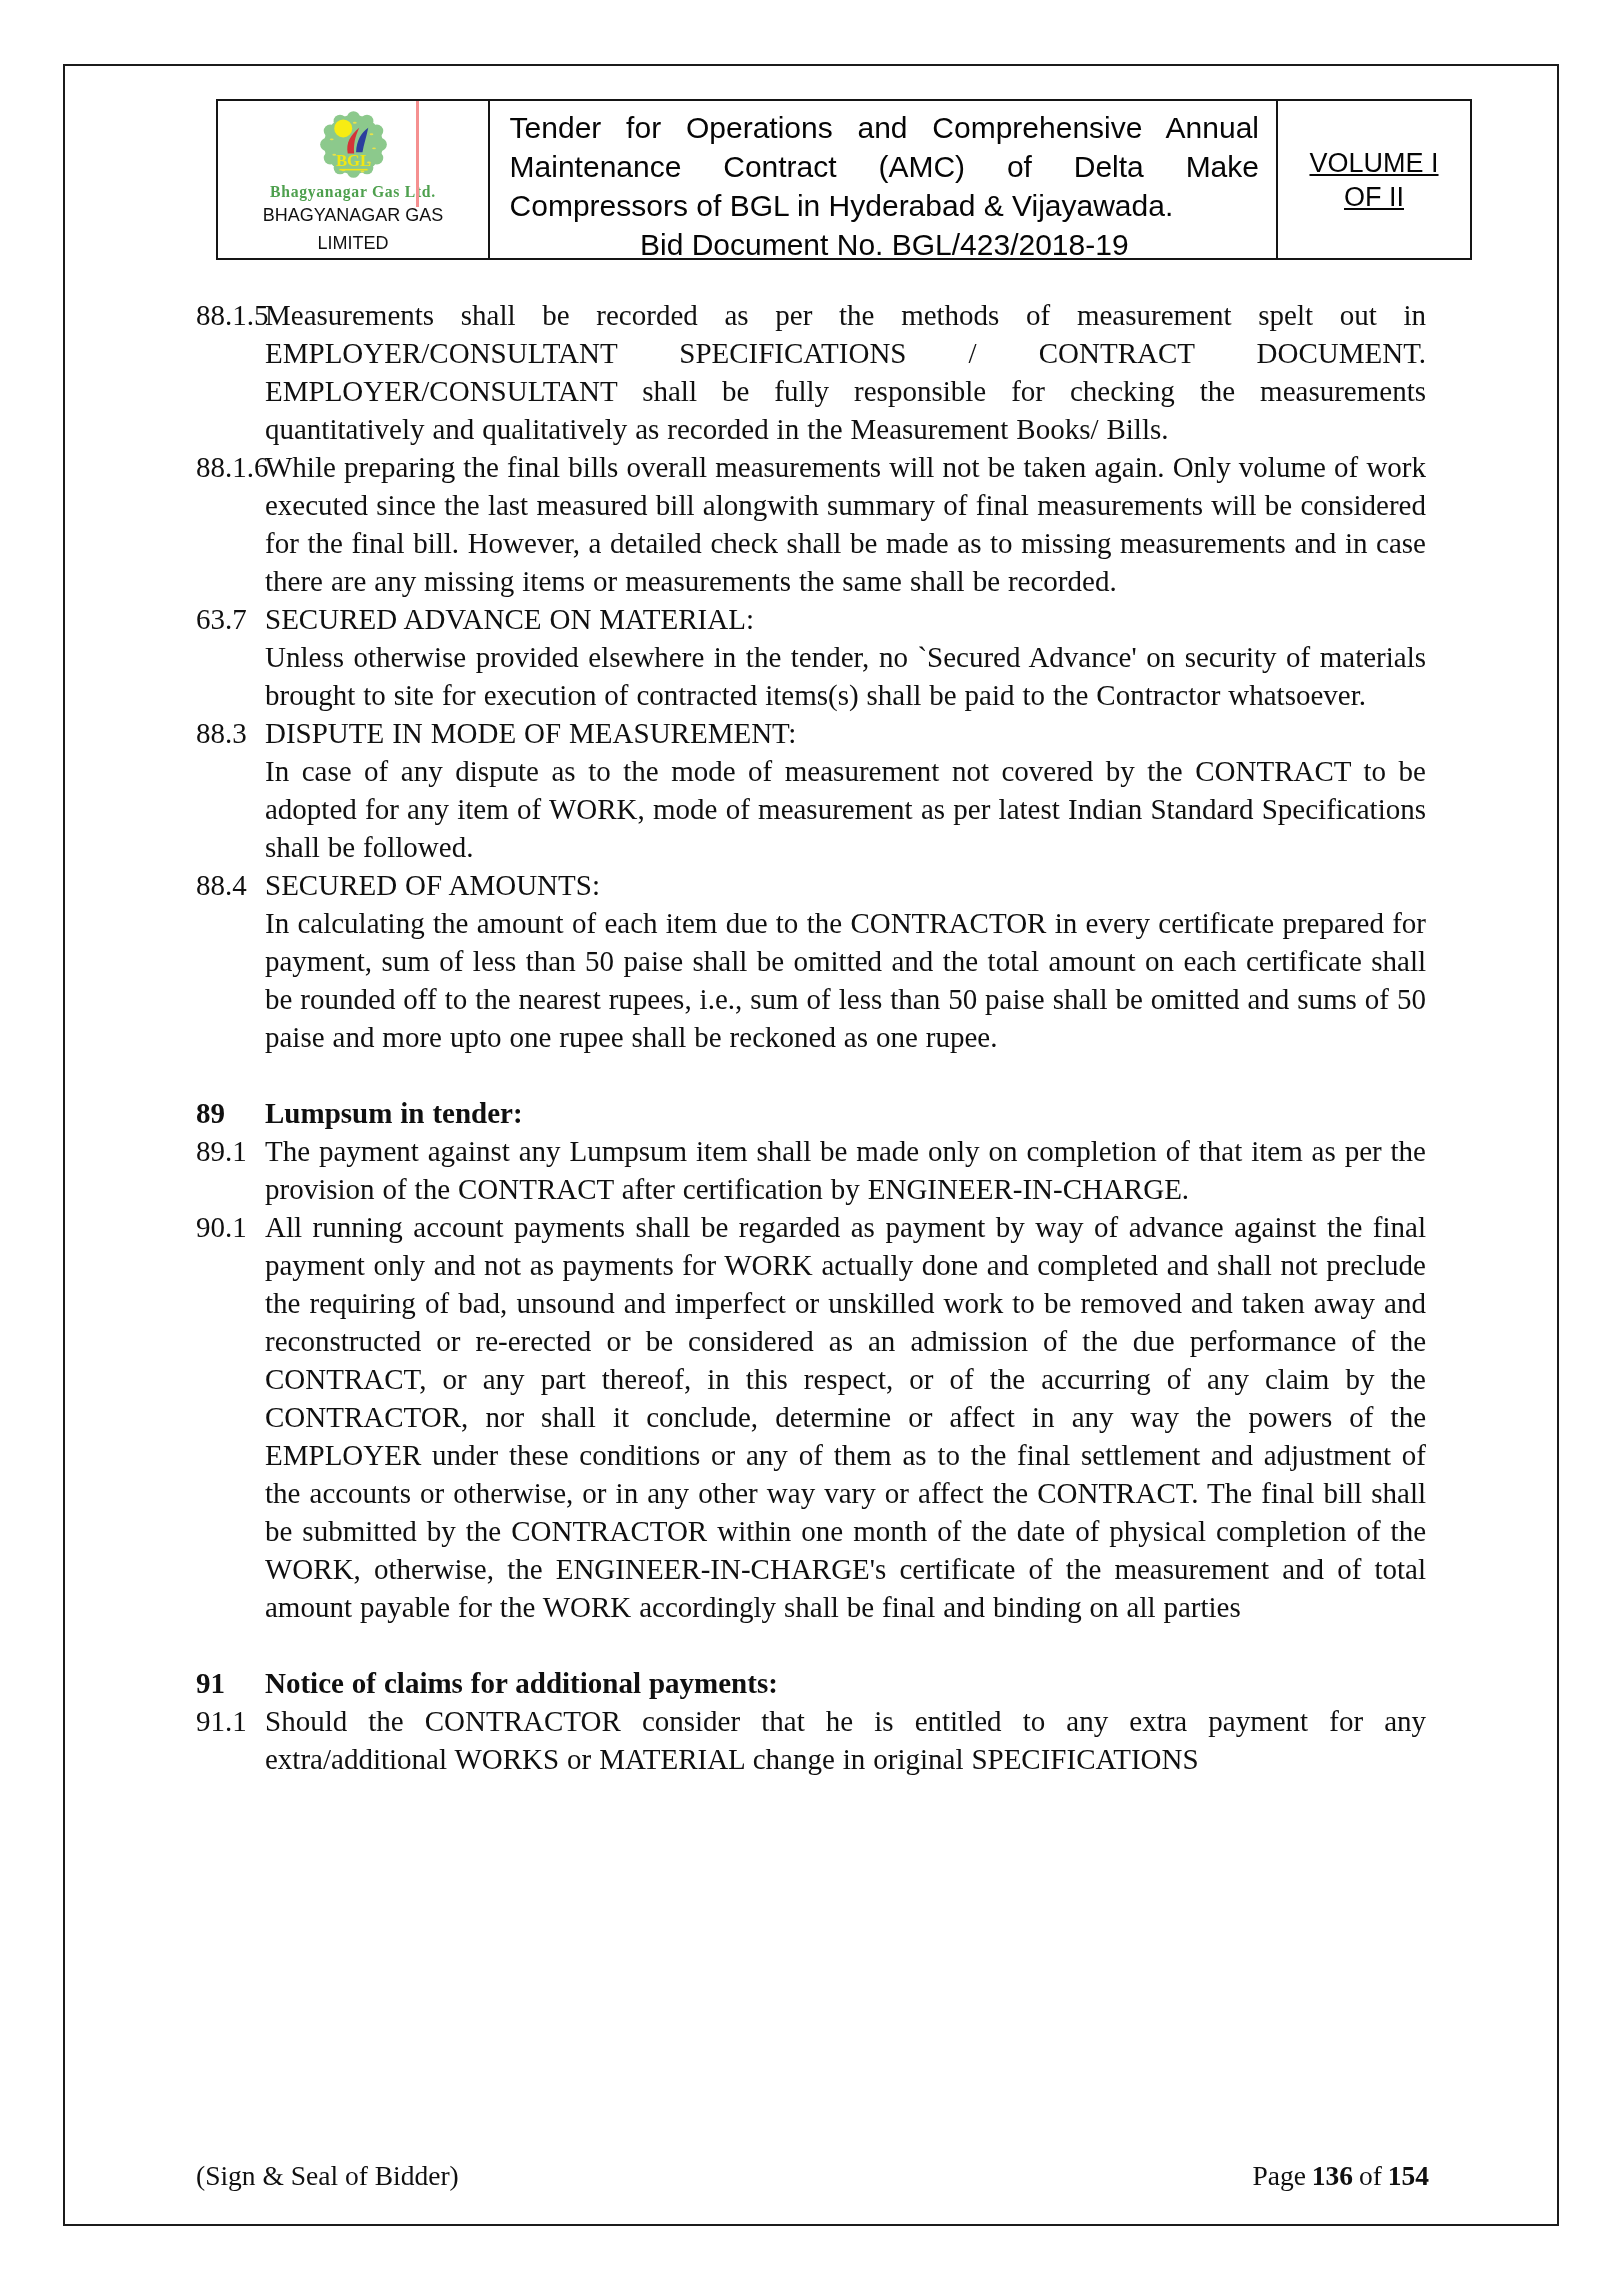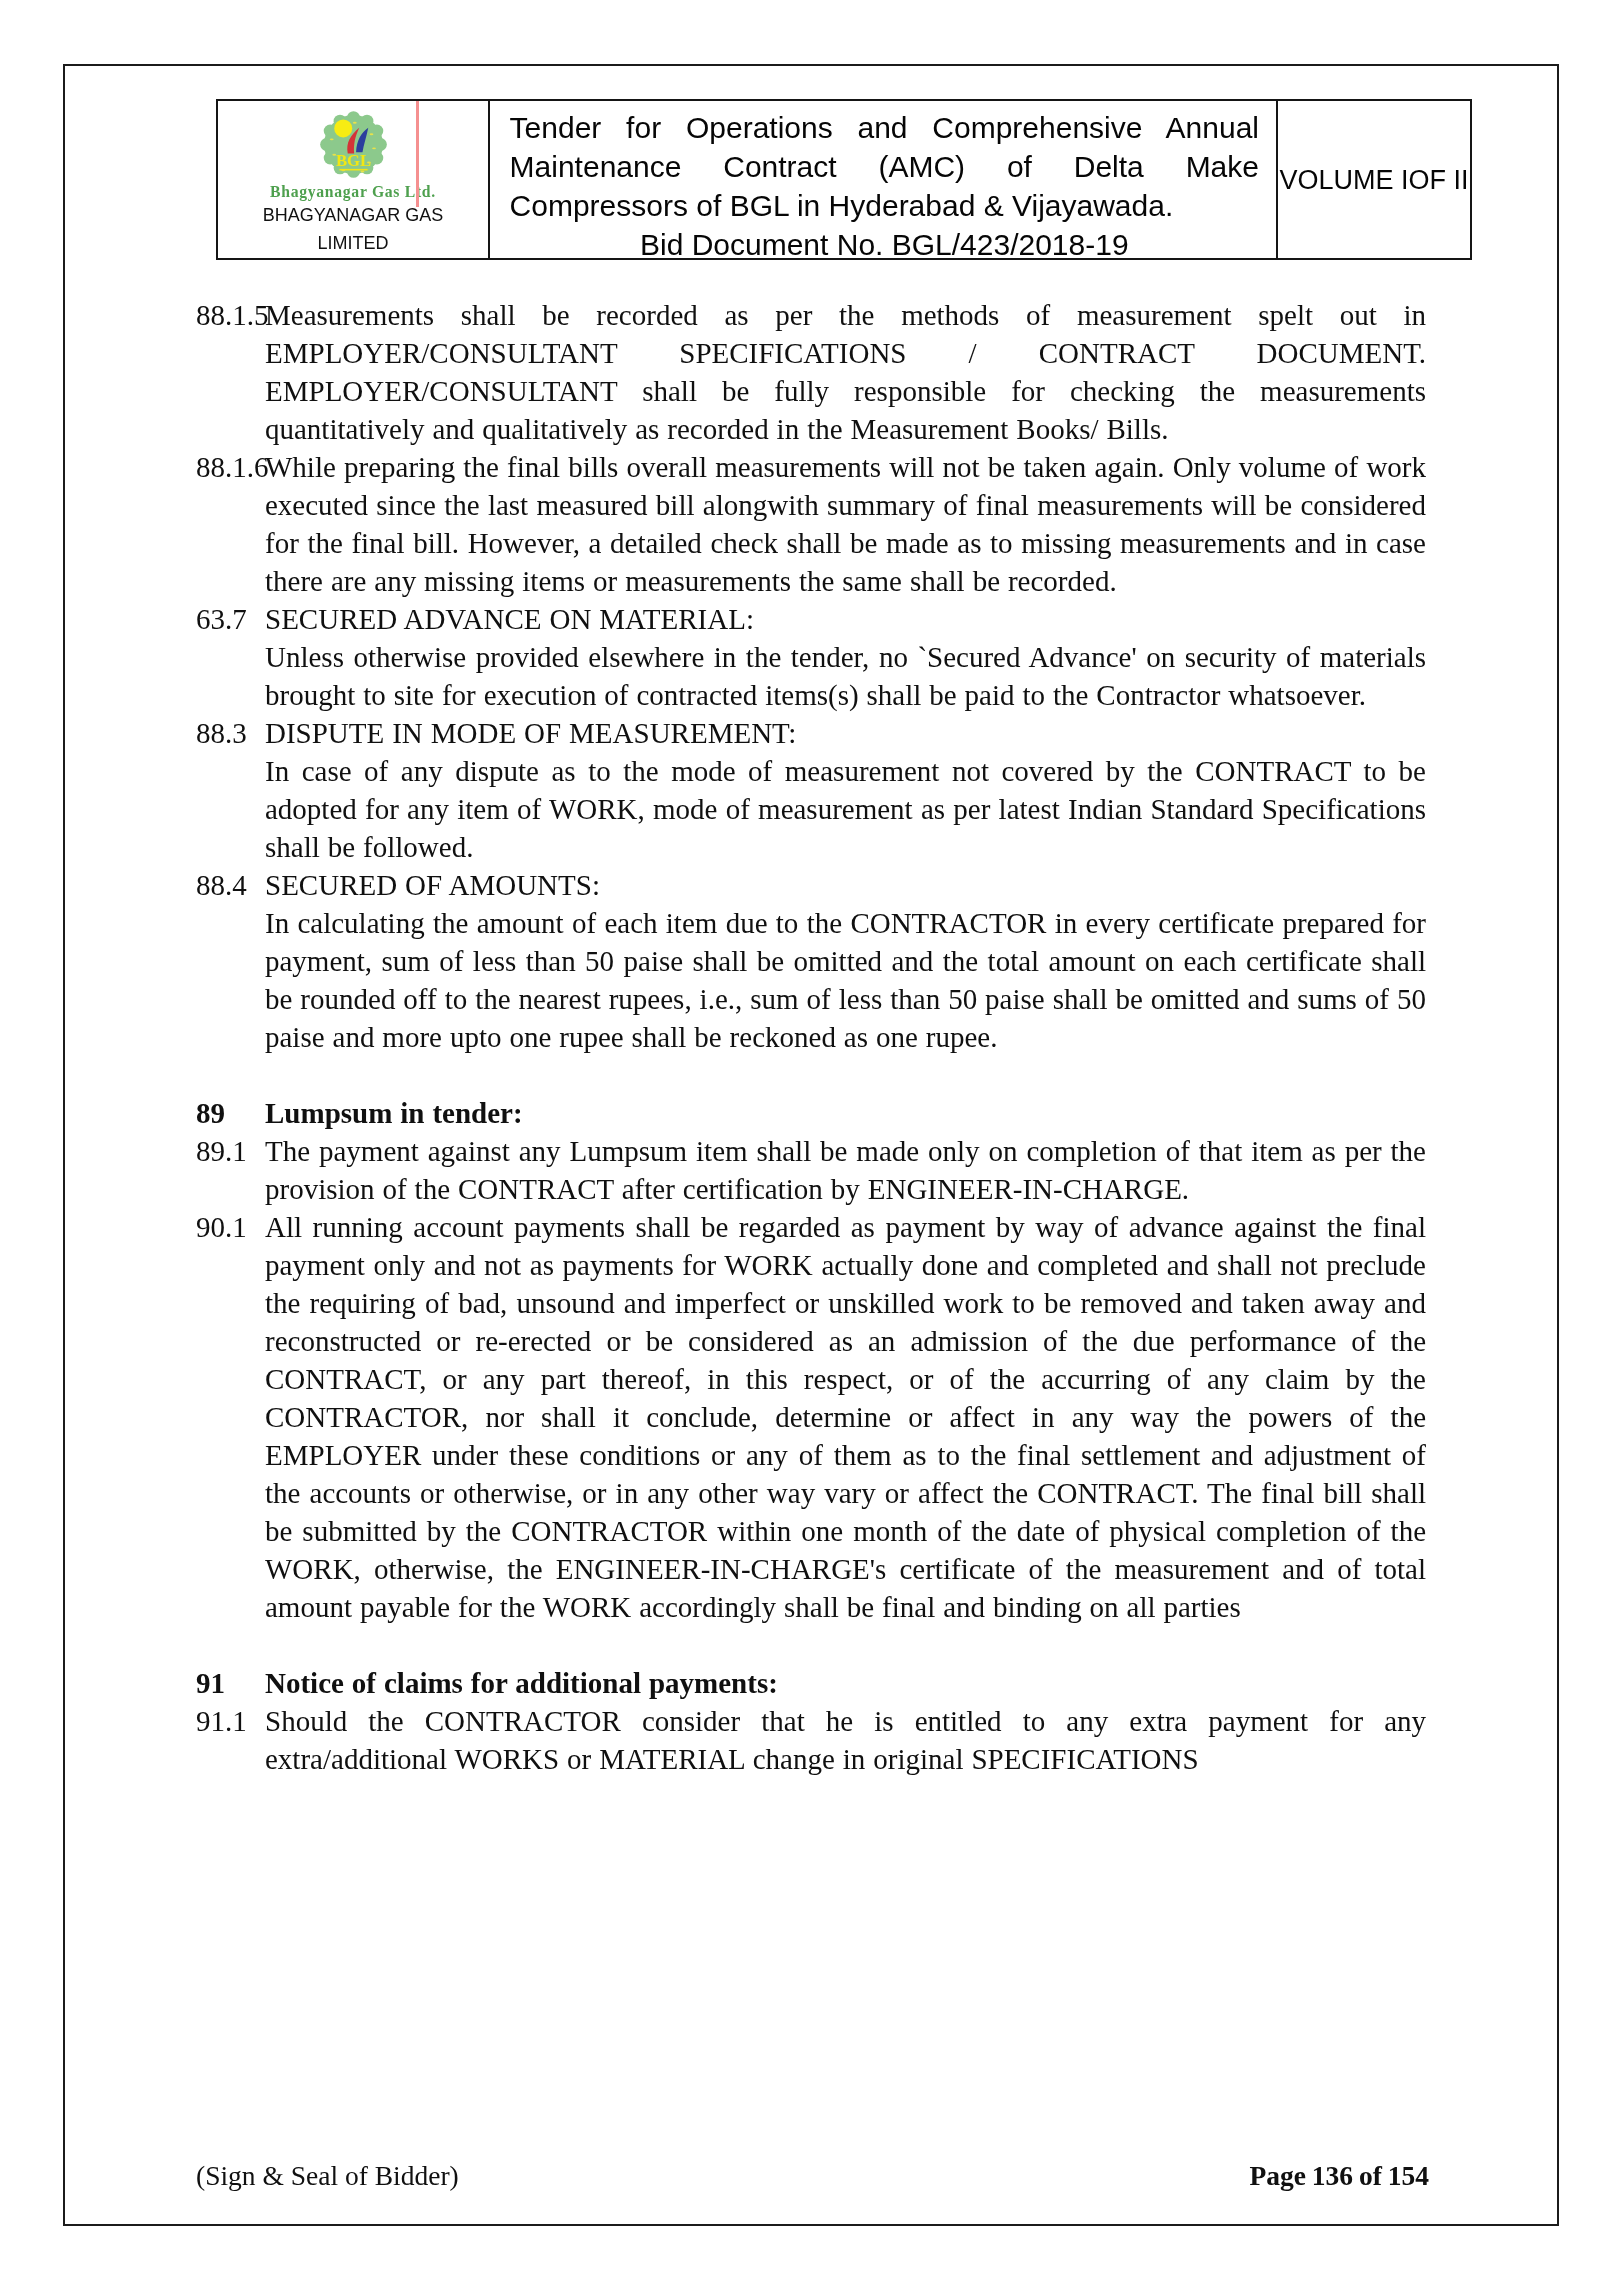--- a/index.html
+++ b/index.html
@@ -32,40 +32,40 @@
   }
   .pink-line{position:absolute;top:0;right:69px;width:2.6px;height:106px;background:#f59090;}
   .cell-title{
     flex:1;border-right:2px solid #151515;
     padding:6.5px 17px 3.9px 19.6px;
     font-family:"Liberation Sans", sans-serif;font-size:30px;line-height:39px;color:#060606;
   }
   .title-main{text-align:justify;}
   .bid-line{text-align:center;}
   .cell-volume{
-    width:192px;display:flex;flex-direction:row;align-items:center;justify-content:center;
-    font-family:"Liberation Sans", sans-serif;font-size:27px;line-height:34px;color:#060606;
+    width:192px;display:flex;flex-direction:column;align-items:center;justify-content:center;
+    font-family:"Liberation Sans", sans-serif;font-size:27px;line-height:34px;color:#060606;text-decoration:underline;
   }
   
   .content{
     position:absolute;left:196px;top:296px;width:1230px;
     font-size:29px;line-height:38px;word-spacing:0.7px;
   }
   .sec-row{position:relative;padding-left:69px;}
   .sec-row.gap{margin-top:38px;}
   .sec-num{position:absolute;left:0;top:0;white-space:nowrap;}
   .sec-row.bold .sec-num,.sec-row.bold .sec-heading{font-weight:bold;}
   .sec-body{text-align:justify;}
   
   .footer{
     position:absolute;left:196px;top:2159px;width:1233px;
     display:flex;justify-content:space-between;font-size:27.5px;line-height:33px;
   }
   .pg b{font-weight:bold;}
-  .pg span{margin-right:5.9px;font-weight:bold;}
+  .pg span{margin-right:5.9px;}
   .pg span:last-child{margin-right:0;}
 </style>
 </head>
 <body>
 
 <div class="page">
   <div class="border-box"></div>
 
   <div class="header-table">
     <div class="cell cell-logo">

